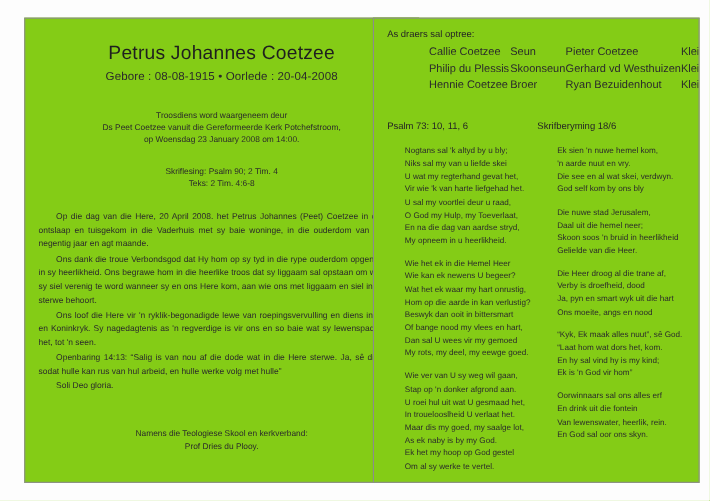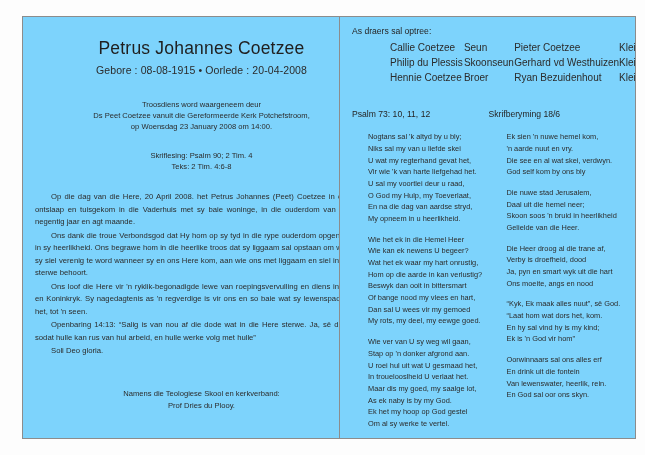--- a/index.html
+++ b/index.html
@@ -16,21 +16,21 @@
   }
   .scan {
     position: relative;
     width: 645px;
     height: 455px;
     background: #fdfdfd;
   }
   
   .card {
     position: absolute;
-    background: #7dd3fc;
+    background: #84cc16;
     border: 1px solid #8c8c8c;
     box-sizing: border-box;
     overflow: hidden;
   }
   .card-left {
     left: 22px;
     top: 16px;
     width: 359px;
     height: 423px;
     padding: 8px 12px 6px 12px;
@@ -218,21 +218,21 @@
         <tr>
           <td class="b-name1">Hennie Coetzee</td>
           <td class="b-rel1">Broer</td>
           <td class="b-name2">Ryan Bezuidenhout</td>
           <td class="b-rel2">Kleinseun</td>
         </tr>
       </tbody>
     </table>
 
     <div class="hymn-headings">
-      <div class="hcol-a">Psalm 73: 10, 11, 12</div>
+      <div class="hcol-a">Psalm 73: 10, 11, 6</div>
       <div class="hcol-b">Skrifberyming 18/6</div>
     </div>
 
     <div class="hymn-cols">
 
       <div class="hymn-col left-col">
         <div class="stanza">
           <span class="ln">Nogtans sal 'k altyd by u bly;</span>
           <span class="ln">Niks sal my van u liefde skei</span>
           <span class="ln">U wat my regterhand gevat het,</span>

